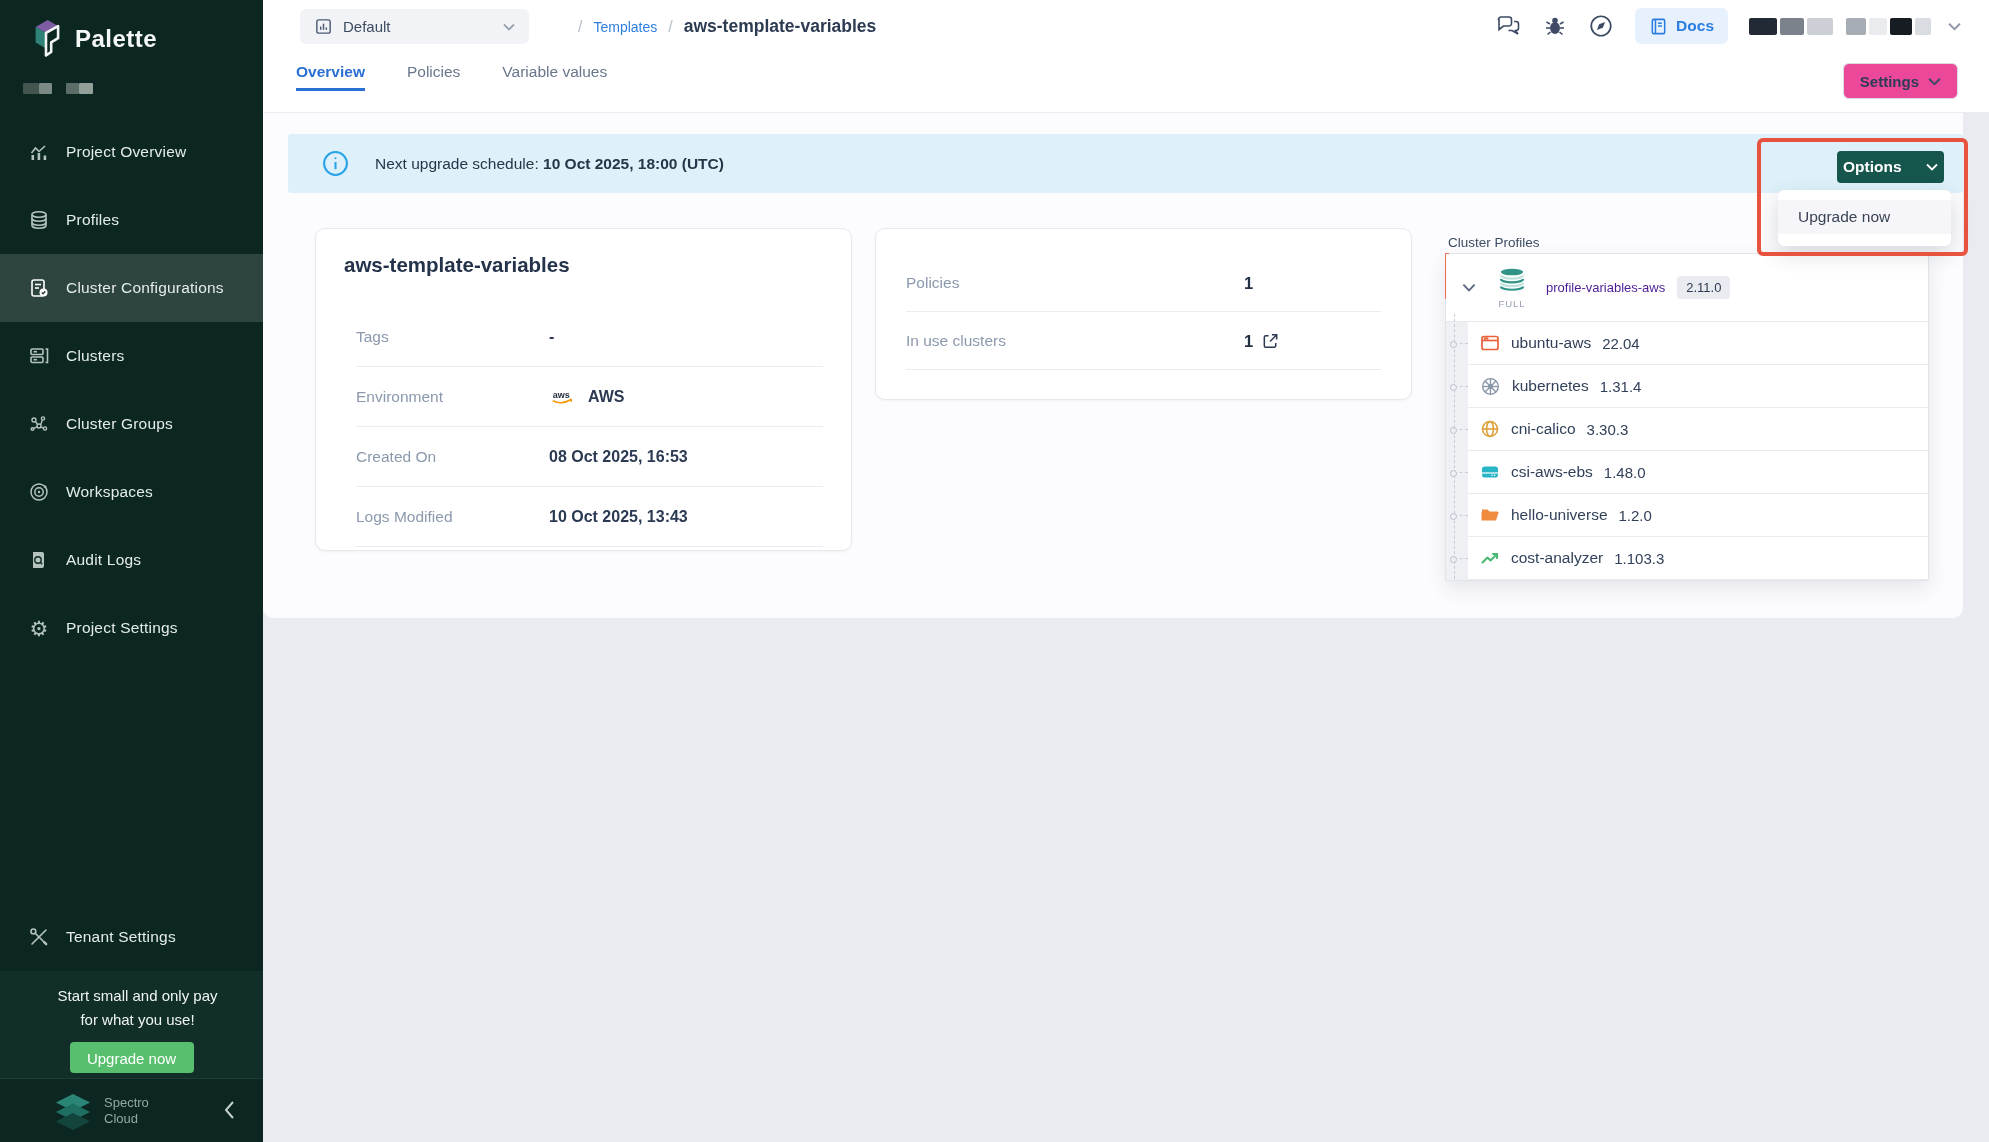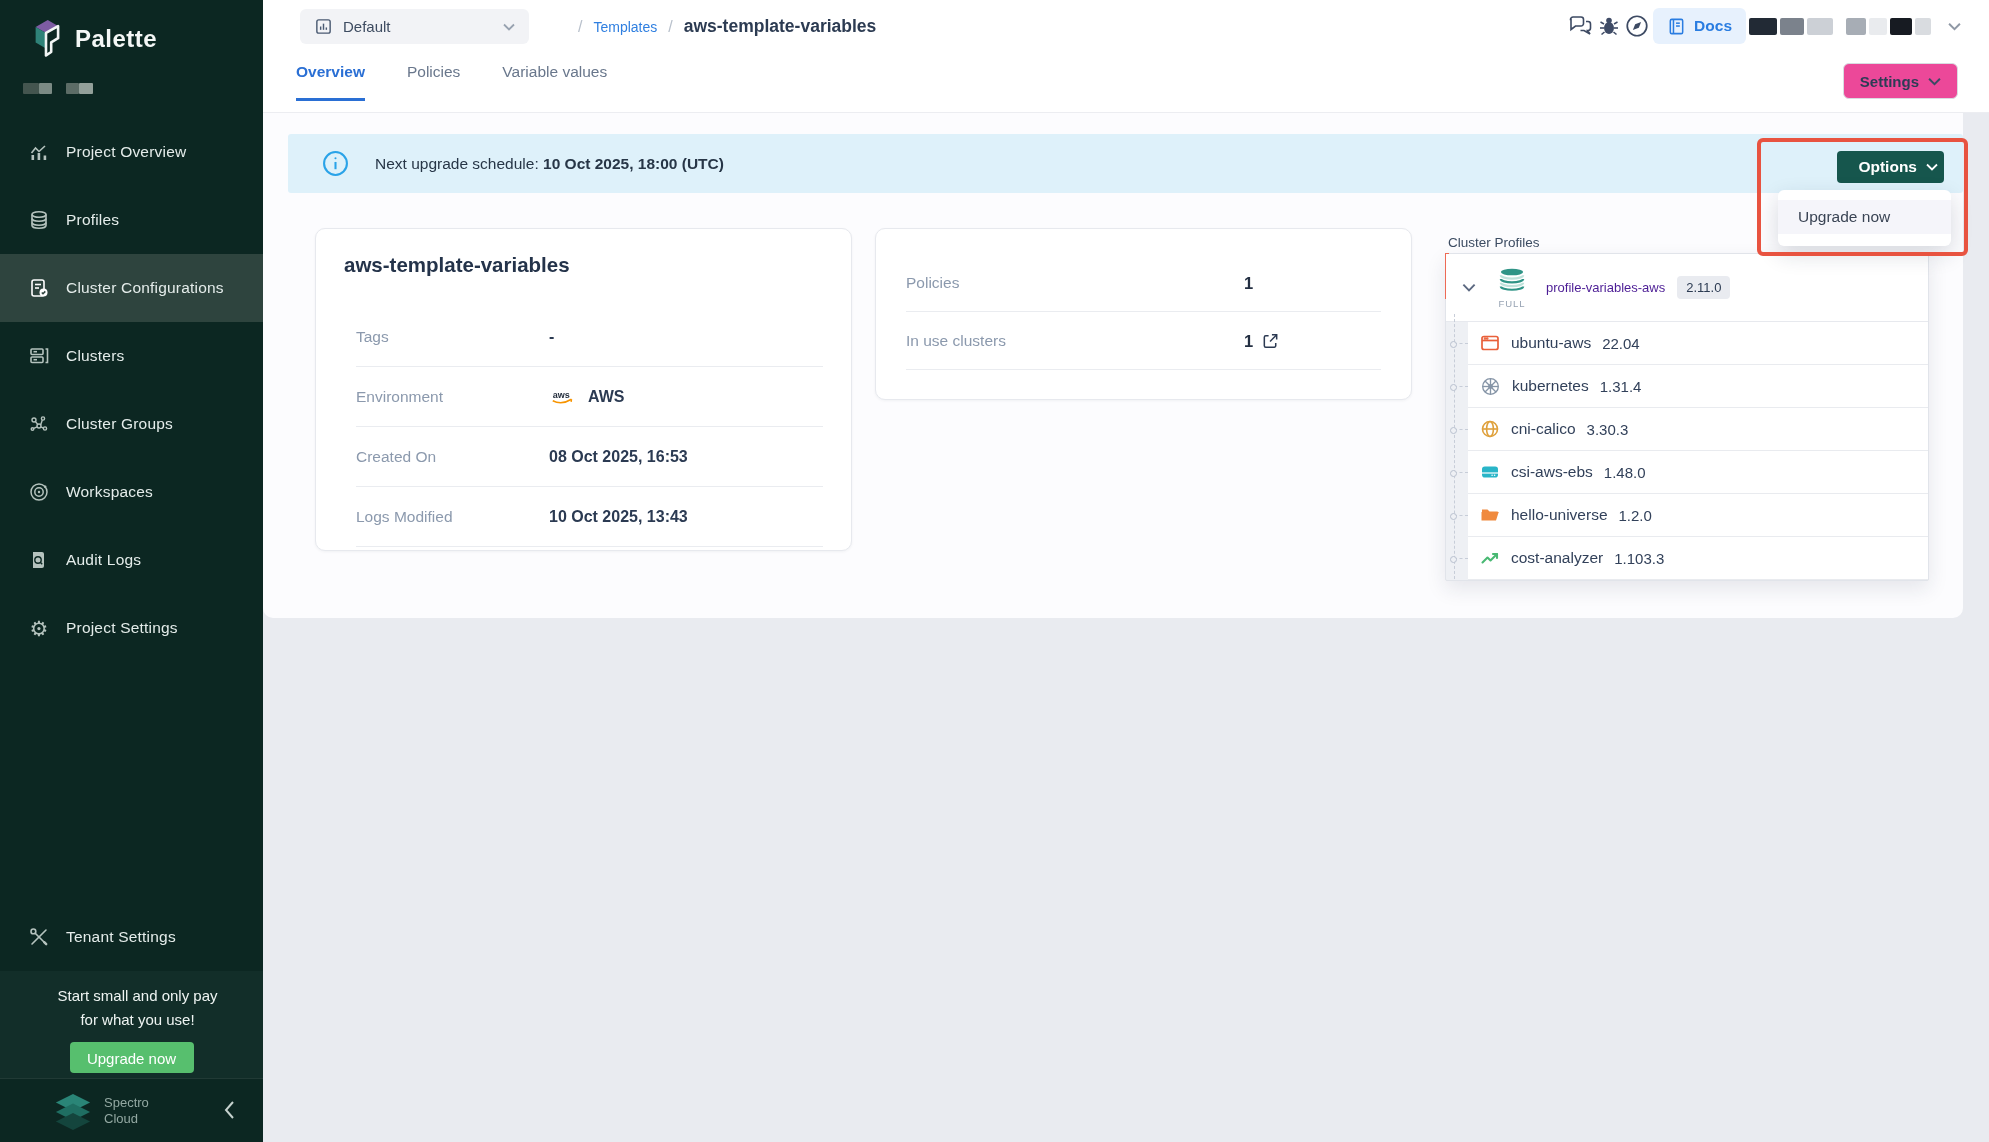--- a/index.html
+++ b/index.html
@@ -32,43 +32,43 @@
 
   
   .header{position:absolute;left:263px;top:0;width:1726px;height:113px;background:#ffffff;border-bottom:1px solid #ecedf1;}
   .proj-pill{position:absolute;left:37px;top:9px;width:229px;height:35px;background:#f2f3f6;border-radius:6px;
              display:flex;align-items:center;padding:0 14px;cursor:pointer;}
   .proj-pill .plabel{margin-left:10px;font-size:15px;color:#3e4c61;flex:1;}
   .crumbs{position:absolute;left:315px;top:9px;height:35px;display:flex;align-items:center;gap:11px;white-space:nowrap;}
   .crumb-sep{color:#b9c1cc;font-size:16px;}
   .crumb-link{color:#2f7fe0;font-size:14px;cursor:pointer;}
   .crumb-current{color:#2c3b52;font-size:17.5px;font-weight:600;}
-  .top-icons{position:absolute;right:28px;top:7px;height:38px;display:flex;align-items:center;gap:3px;}
+  .top-icons{position:absolute;right:28px;top:7px;height:38px;display:flex;align-items:center;gap:21px;}
   .icon-btn{display:flex;align-items:center;justify-content:center;cursor:pointer;}
   .docs-btn{display:flex;align-items:center;gap:8px;background:#e7f1fd;border-radius:6px;height:36px;padding:0 14px;
             color:#2a7de1;font-size:15.5px;font-weight:600;cursor:pointer;}
   .user-chip{display:flex;align-items:center;gap:3px;cursor:pointer;}
   .user-chip span{display:inline-block;height:17px;border-radius:2px;}
   .tabs{position:absolute;left:33px;top:63px;display:flex;gap:42px;}
-  .tab{font-size:15.5px;color:#69778c;padding-bottom:17px;cursor:pointer;white-space:nowrap;}
+  .tab{font-size:15.5px;color:#69778c;padding-bottom:7px;cursor:pointer;white-space:nowrap;}
   .tab.active{color:#2a6fd4;font-weight:600;border-bottom:3px solid #2a6fd4;}
   .settings-btn{position:absolute;right:31px;top:63px;height:36px;padding:0 16px;background:#ec4899;border:1px solid #d9dce1;
                 border-radius:6px;display:flex;align-items:center;gap:9px;font-size:15px;font-weight:600;color:#2d3c55;cursor:pointer;}
 
   
   .under{position:absolute;left:263px;top:113px;width:1726px;height:1029px;background:#e9ebf0;}
   .panel{position:absolute;left:263px;top:113px;width:1700px;height:505px;background:#fcfcfe;border-radius:0 0 10px 10px;}
 
   .banner{position:absolute;left:25px;top:21px;width:1675px;height:59px;background:#def1fa;border-radius:3px;
           display:flex;align-items:center;}
   .banner .info{margin-left:34px;display:flex;}
   .banner-text{margin-left:26px;font-size:15.5px;color:#273647;}
   .banner-text b{font-weight:700;}
   .options-btn{position:absolute;right:19px;top:17px;width:107px;height:32px;background:#16564d;color:#fff;border:none;
-               border-radius:4px;display:flex;align-items:center;justify-content:flex-end;gap:9px;font-size:15.5px;
+               border-radius:4px;display:flex;align-items:center;justify-content:space-between;gap:9px;font-size:15.5px;
                font-weight:600;cursor:pointer;font-family:"Liberation Sans",sans-serif;}
 
   .card{position:absolute;background:#ffffff;border:1px solid #e7e9ee;border-radius:10px;box-shadow:0 1px 3px rgba(20,30,60,.05);}
   .details-card{left:52px;top:115px;width:537px;height:323px;}
   .card-title{position:absolute;left:28px;top:24px;font-size:20.5px;font-weight:600;color:#24334a;white-space:nowrap;}
   .drow{position:absolute;left:40px;right:28px;height:60px;display:flex;align-items:center;border-bottom:1px solid #eaecf0;}
   .drow .dlabel{width:193px;font-size:15.5px;color:#8b99ad;white-space:nowrap;flex:0 0 193px;}
   .drow .dvalue{font-size:16px;font-weight:600;color:#2b3a52;display:flex;align-items:center;gap:9px;white-space:nowrap;}
   .usage-card{left:612px;top:115px;width:537px;height:172px;}
   .urow{position:absolute;left:30px;right:30px;height:58px;border-bottom:1px solid #eaecf0;}

